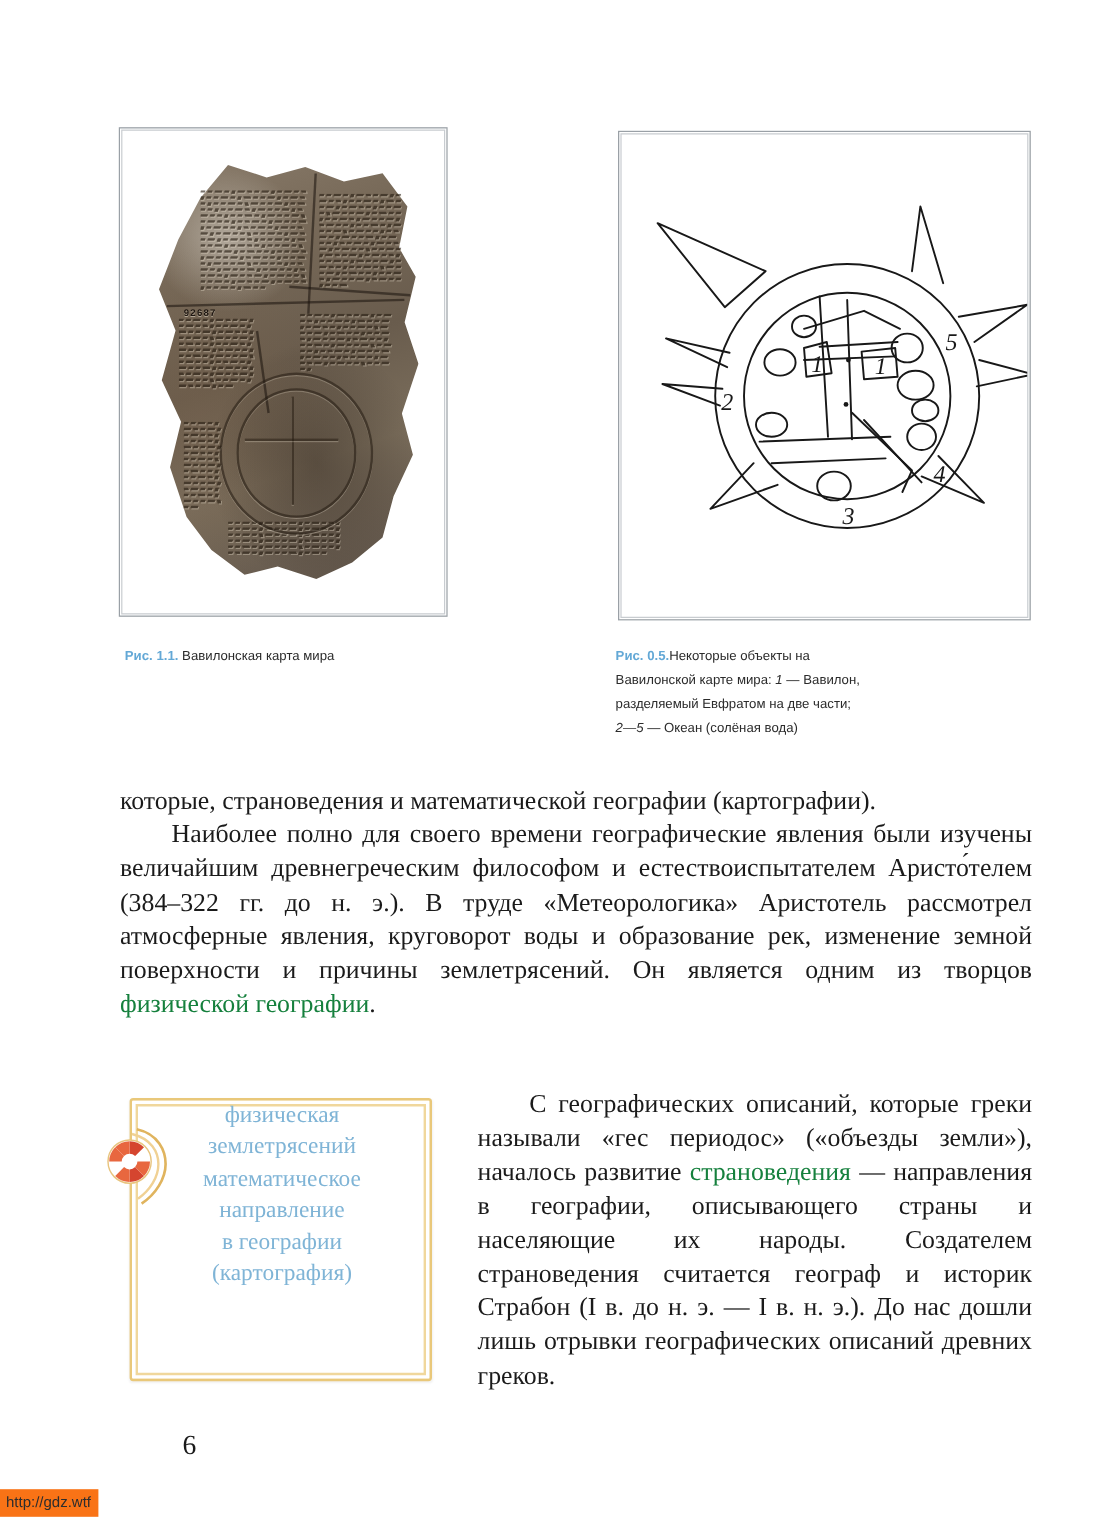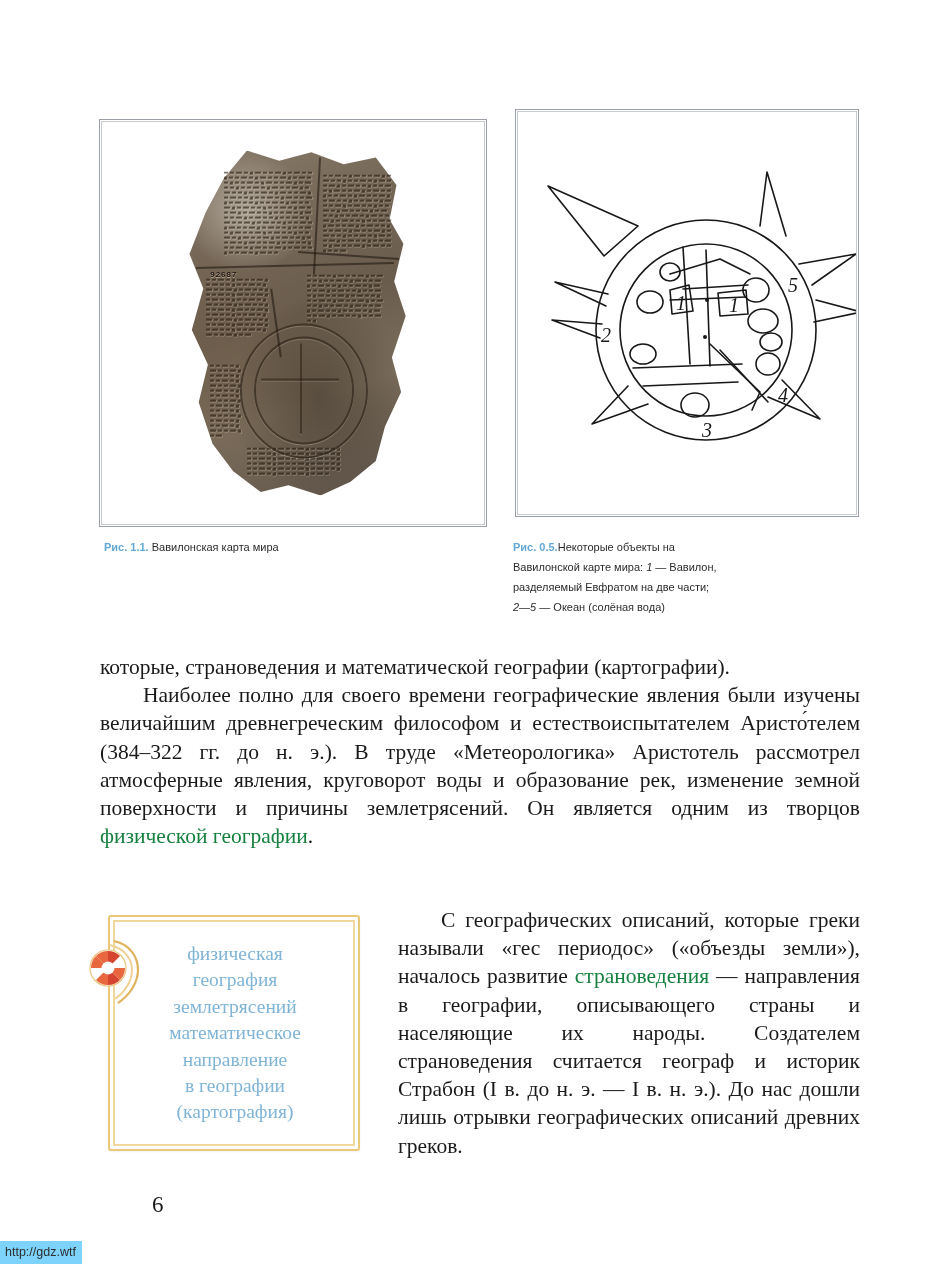--- a/index.html
+++ b/index.html
@@ -16,21 +16,21 @@
   }
 
   
   .fig-frame {
     position: absolute;
     background: #fff;
     border: 1px solid #9aa0a6;
     box-shadow: 0 0 0 1px #ffffff inset, 0 0 0 2px #c8ccd0 inset;
     box-sizing: border-box;
   }
-  #fig1-frame { left: 99px; top: 119px; width: 388px; height: 408px; font-weight: bold; }
+  #fig1-frame { left: 99px; top: 106px; width: 274px; height: 408px; font-weight: bold; }
   #fig2-frame { left: 515px; top: 109px; width: 344px; height: 408px; }
 
   
   .tablet-wrap {
     position: absolute;
     left: 50%;
     top: 50%;
     transform: translate(-50%, -50%);
     width: 230px;
     height: 345px;
@@ -160,21 +160,21 @@
     border-radius: 3px;
     box-shadow:
       inset 0 0 0 3px #ffffff,
       inset 0 0 0 5px #f0d79c,
       0 1px 2px rgba(0,0,0,.06);
   }
   #keybox-list {
     position: absolute;
     left: 14px;
     right: 12px;
-    top: 24px;
+    top: 0;
     text-align: center;
     font-family: "Liberation Serif", "DejaVu Serif", serif;
     font-size: 19.5px;
     line-height: 26.4px;
     color: #7fb4d6;
   }
   #keybox-list div { white-space: nowrap; }
 
   
   #keybox-emblem {
@@ -193,21 +193,21 @@
     font-family: "Liberation Serif", "DejaVu Serif", serif;
     font-size: 23px;
     color: #1a1a1a;
   }
 
   
   #watermark {
     position: absolute;
     left: 0px;
     top: 1241px;
-    background: #7dd3fc;
+    background: #f97316;
     color: #2d2d2d;
     font-family: "Liberation Sans", "DejaVu Sans", sans-serif;
     font-size: 12.5px;
     line-height: 19px;
     padding: 2px 6px 2px 5px;
   }
 </style>
 </head>
 <body>
 
@@ -1122,21 +1122,20 @@
       <path d="M20,33 L8,21 A17,17 0 0,1 20,16 Z" fill="#e8673f"></path>
       <path d="M20,33 L20,50 A17,17 0 0,1 8,45 Z" fill="#e8673f"></path>
       <path d="M20,33 L37,33 A17,17 0 0,1 32,45 Z" fill="#e8673f"></path>
       <path d="M20,33 L3,33 A17,17 0 0,1 8,21 Z" fill="#e8673f"></path>
       <circle cx="20" cy="33" r="6.5" fill="#ffffff"></circle>
     </g>
   </svg>
 
   <div id="keybox-list">
     <div>физическая</div>
-    <div>география</div>
     <div>землетрясений</div>
     <div>математическое</div>
     <div>направление</div>
     <div>в географии</div>
     <div>(картография)</div>
   </div>
 </div>
 
 <div class="body-text" id="para-block-2">
   <p style="text-indent:2.0em"><span>С географических описаний, которые греки называли «гес периодос» («объезды земли»), началось развитие </span><span class="blue">страноведения</span><span> — направления в географии, описывающего страны и населяющие их народы. Создателем страноведения считается географ и историк Страбон (I в. до н. э. — I в. н. э.). До нас дошли лишь отрывки географических описаний древних греков.</span></p>

